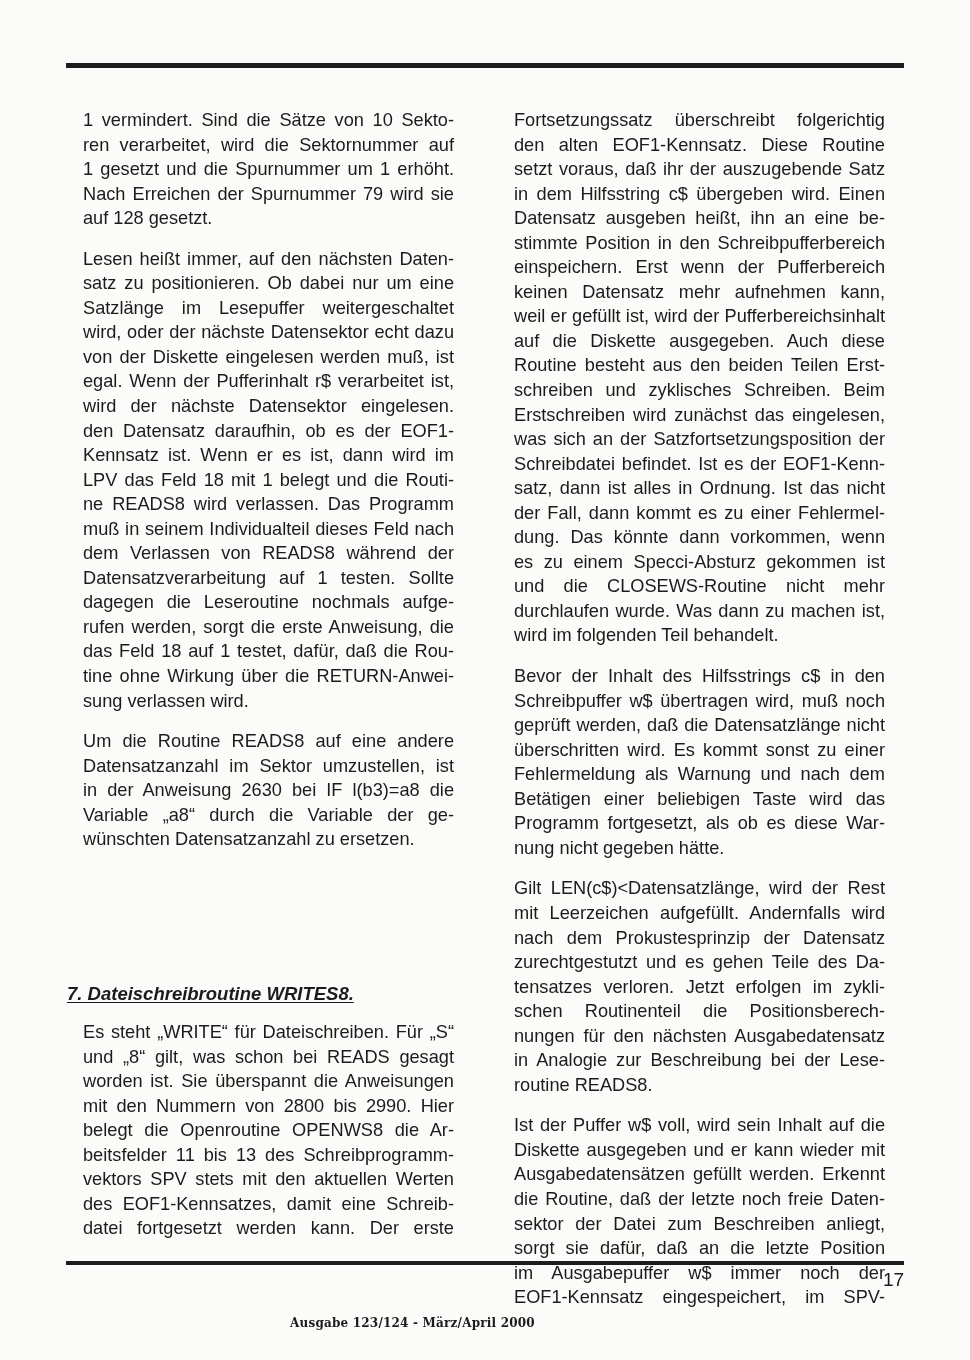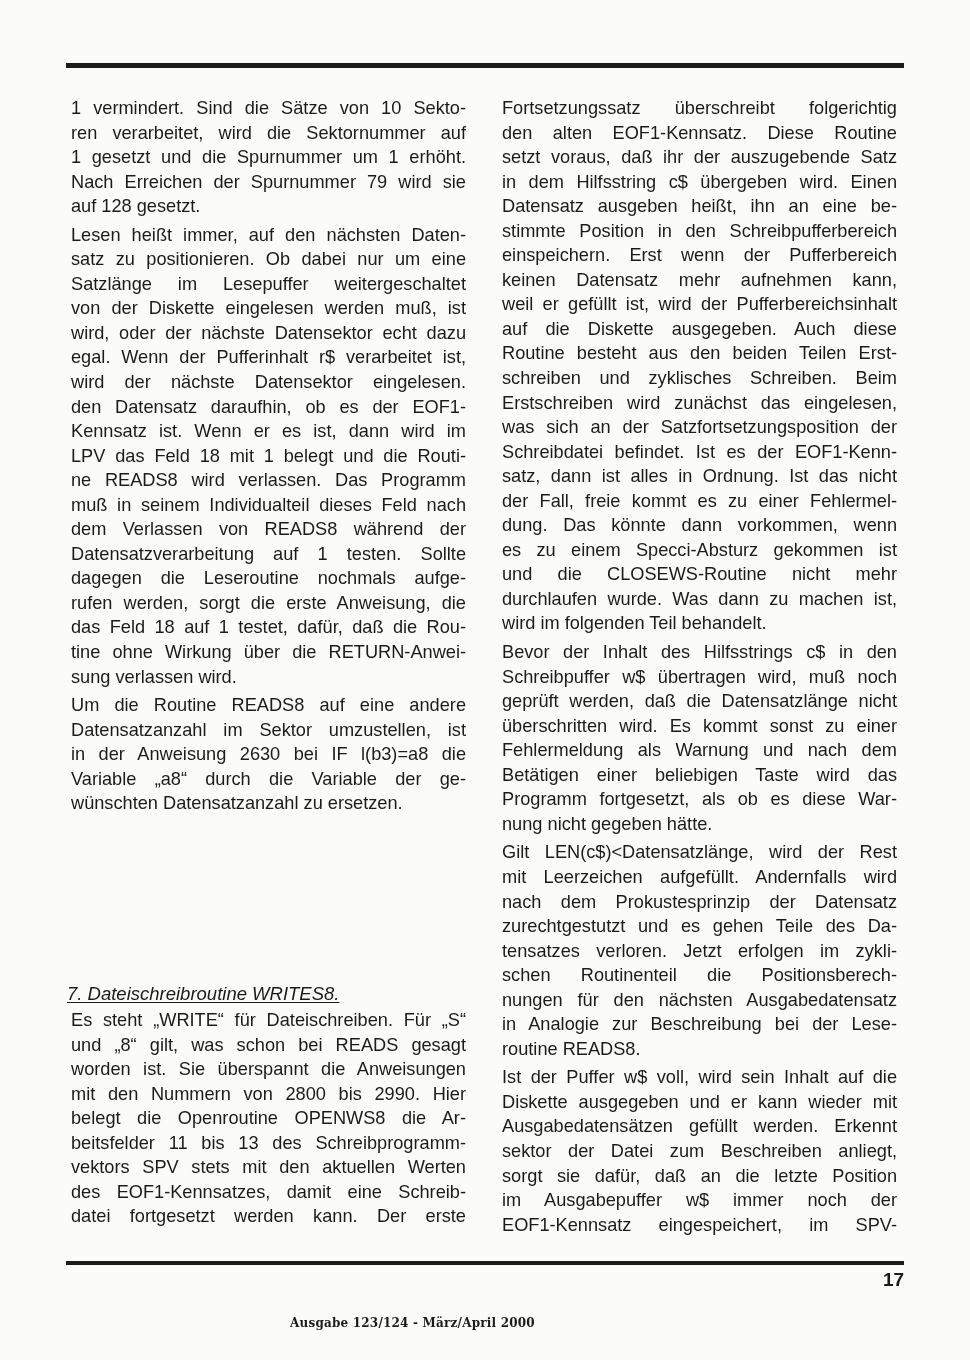--- a/index.html
+++ b/index.html
@@ -21,68 +21,67 @@
   }
   .col {
     position: absolute; top: 92px;
     width: 403px;
     font-size: 18.2px;
     line-height: 24.55px;
     text-align: justify;
   }
   .col-left { left: 67px; }
   .col-right { left: 498px; }
-  .col p { margin: 4px; }
+  .col p { margin: 16px; }
   .col .line {
     display: block;
     text-align: justify;
     text-align-last: justify;
     white-space: nowrap;
     height: 24.55px;
     overflow: visible;
   }
   .col .line.last { text-align-last: left; }
   .heading {
     position: absolute; left: 67px; top: 983px;
-    font-size: 18.5px; font-weight: normal; font-style: italic;
+    font-size: 18.5px; font-weight: bold; font-style: italic;
     text-decoration: underline; text-underline-offset: 2px;
   }
   .left-lower { top: 1004px; }
   .footer-title {
     position: absolute; left: 290px; top: 1316px;
     font-family: "DejaVu Serif", serif;
     font-weight: bold; font-size: 12px;
     letter-spacing: 0.2px;
   }
   .page-number {
     position: absolute; left: 883px; top: 1269px;
     font-family: "Liberation Sans", sans-serif;
     font-size: 19px;
-    font-weight: bold;
   }
 </style>
 </head>
 <body>
 
 <div class="rule-top"></div>
 
 <div class="col col-left">
     <p>
       <span class="line">1 vermindert. Sind die Sätze von 10 Sekto-</span>
       <span class="line">ren verarbeitet, wird die Sektornummer auf</span>
       <span class="line">1 gesetzt und die Spurnummer um 1 erhöht.</span>
       <span class="line">Nach Erreichen der Spurnummer 79 wird sie</span>
       <span class="line last">auf 128 gesetzt.</span>
     </p>
     <p>
       <span class="line">Lesen heißt immer, auf den nächsten Daten-</span>
       <span class="line">satz zu positionieren. Ob dabei nur um eine</span>
       <span class="line">Satzlänge im Lesepuffer weitergeschaltet</span>
+      <span class="line">wird, oder der nächste Datensektor echt dazu</span>
       <span class="line">von der Diskette eingelesen werden muß, ist</span>
-      <span class="line">wird, oder der nächste Datensektor echt dazu</span>
       <span class="line">egal. Wenn der Pufferinhalt r$ verarbeitet ist,</span>
       <span class="line">wird der nächste Datensektor eingelesen.</span>
       <span class="line">den Datensatz daraufhin, ob es der EOF1-</span>
       <span class="line">Kennsatz ist. Wenn er es ist, dann wird im</span>
       <span class="line">LPV das Feld 18 mit 1 belegt und die Routi-</span>
       <span class="line">ne READS8 wird verlassen. Das Programm</span>
       <span class="line">muß in seinem Individualteil dieses Feld nach</span>
       <span class="line">dem Verlassen von READS8 während der</span>
       <span class="line">Datensatzverarbeitung auf 1 testen. Sollte</span>
       <span class="line">dagegen die Leseroutine nochmals aufge-</span>
@@ -127,21 +126,21 @@
       <span class="line">einspeichern. Erst wenn der Pufferbereich</span>
       <span class="line">keinen Datensatz mehr aufnehmen kann,</span>
       <span class="line">weil er gefüllt ist, wird der Pufferbereichsinhalt</span>
       <span class="line">auf die Diskette ausgegeben. Auch diese</span>
       <span class="line">Routine besteht aus den beiden Teilen Erst-</span>
       <span class="line">schreiben und zyklisches Schreiben. Beim</span>
       <span class="line">Erstschreiben wird zunächst das eingelesen,</span>
       <span class="line">was sich an der Satzfortsetzungsposition der</span>
       <span class="line">Schreibdatei befindet. Ist es der EOF1-Kenn-</span>
       <span class="line">satz, dann ist alles in Ordnung. Ist das nicht</span>
-      <span class="line">der Fall, freie kommt es zu einer Fehlermel-</span>
+      <span class="line">der Fall, dann kommt es zu einer Fehlermel-</span>
       <span class="line">dung. Das könnte dann vorkommen, wenn</span>
       <span class="line">es zu einem Specci-Absturz gekommen ist</span>
       <span class="line">und die CLOSEWS-Routine nicht mehr</span>
       <span class="line">durchlaufen wurde. Was dann zu machen ist,</span>
       <span class="line last">wird im folgenden Teil behandelt.</span>
     </p>
     <p>
       <span class="line">Bevor der Inhalt des Hilfsstrings c$ in den</span>
       <span class="line">Schreibpuffer w$ übertragen wird, muß noch</span>
       <span class="line">geprüft werden, daß die Datensatzlänge nicht</span>
@@ -159,20 +158,21 @@
       <span class="line">tensatzes verloren. Jetzt erfolgen im zykli-</span>
       <span class="line">schen Routinenteil die Positionsberech-</span>
       <span class="line">nungen für den nächsten Ausgabedatensatz</span>
       <span class="line">in Analogie zur Beschreibung bei der Lese-</span>
       <span class="line last">routine READS8.</span>
     </p>
     <p>
       <span class="line">Ist der Puffer w$ voll, wird sein Inhalt auf die</span>
       <span class="line">Diskette ausgegeben und er kann wieder mit</span>
       <span class="line">Ausgabedatensätzen gefüllt werden. Erkennt</span>
+      <span class="line">die Routine, daß der letzte noch freie Daten-</span>
       <span class="line">sektor der Datei zum Beschreiben anliegt,</span>
       <span class="line">sorgt sie dafür, daß an die letzte Position</span>
       <span class="line">im Ausgabepuffer w$ immer noch der</span>
       <span class="line">EOF1-Kennsatz eingespeichert, im SPV-</span>
     </p>
   </div>
 
 <div class="rule-bottom"></div>
 
 <div class="footer-title">Ausgabe 123/124 - März/April 2000</div>

